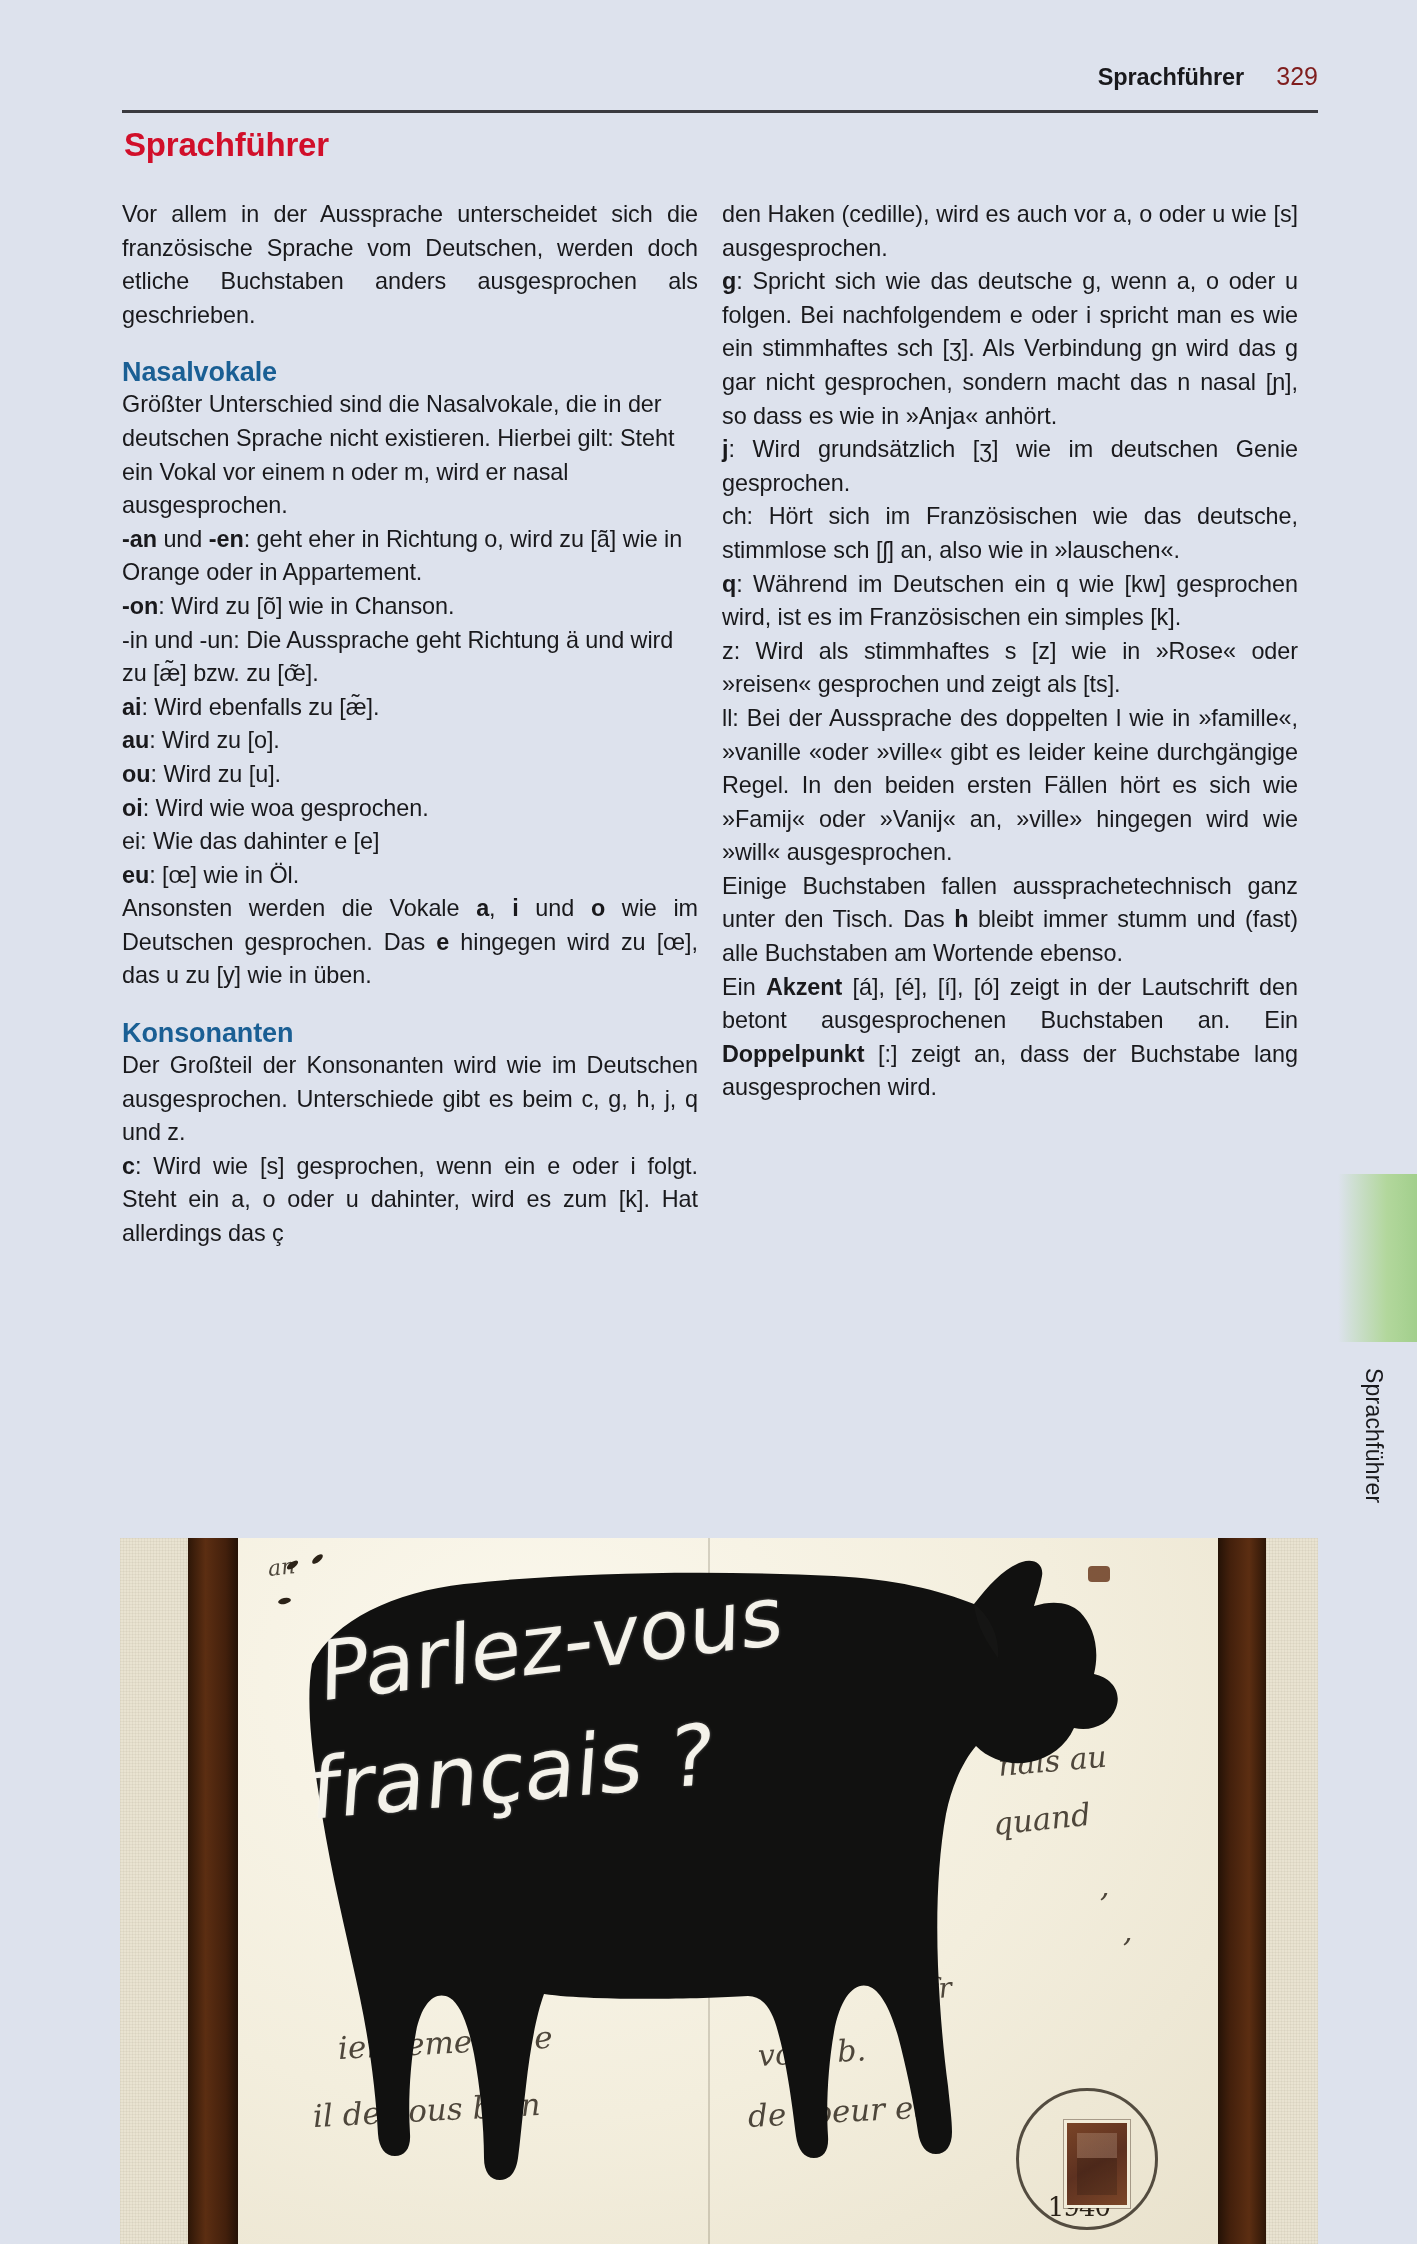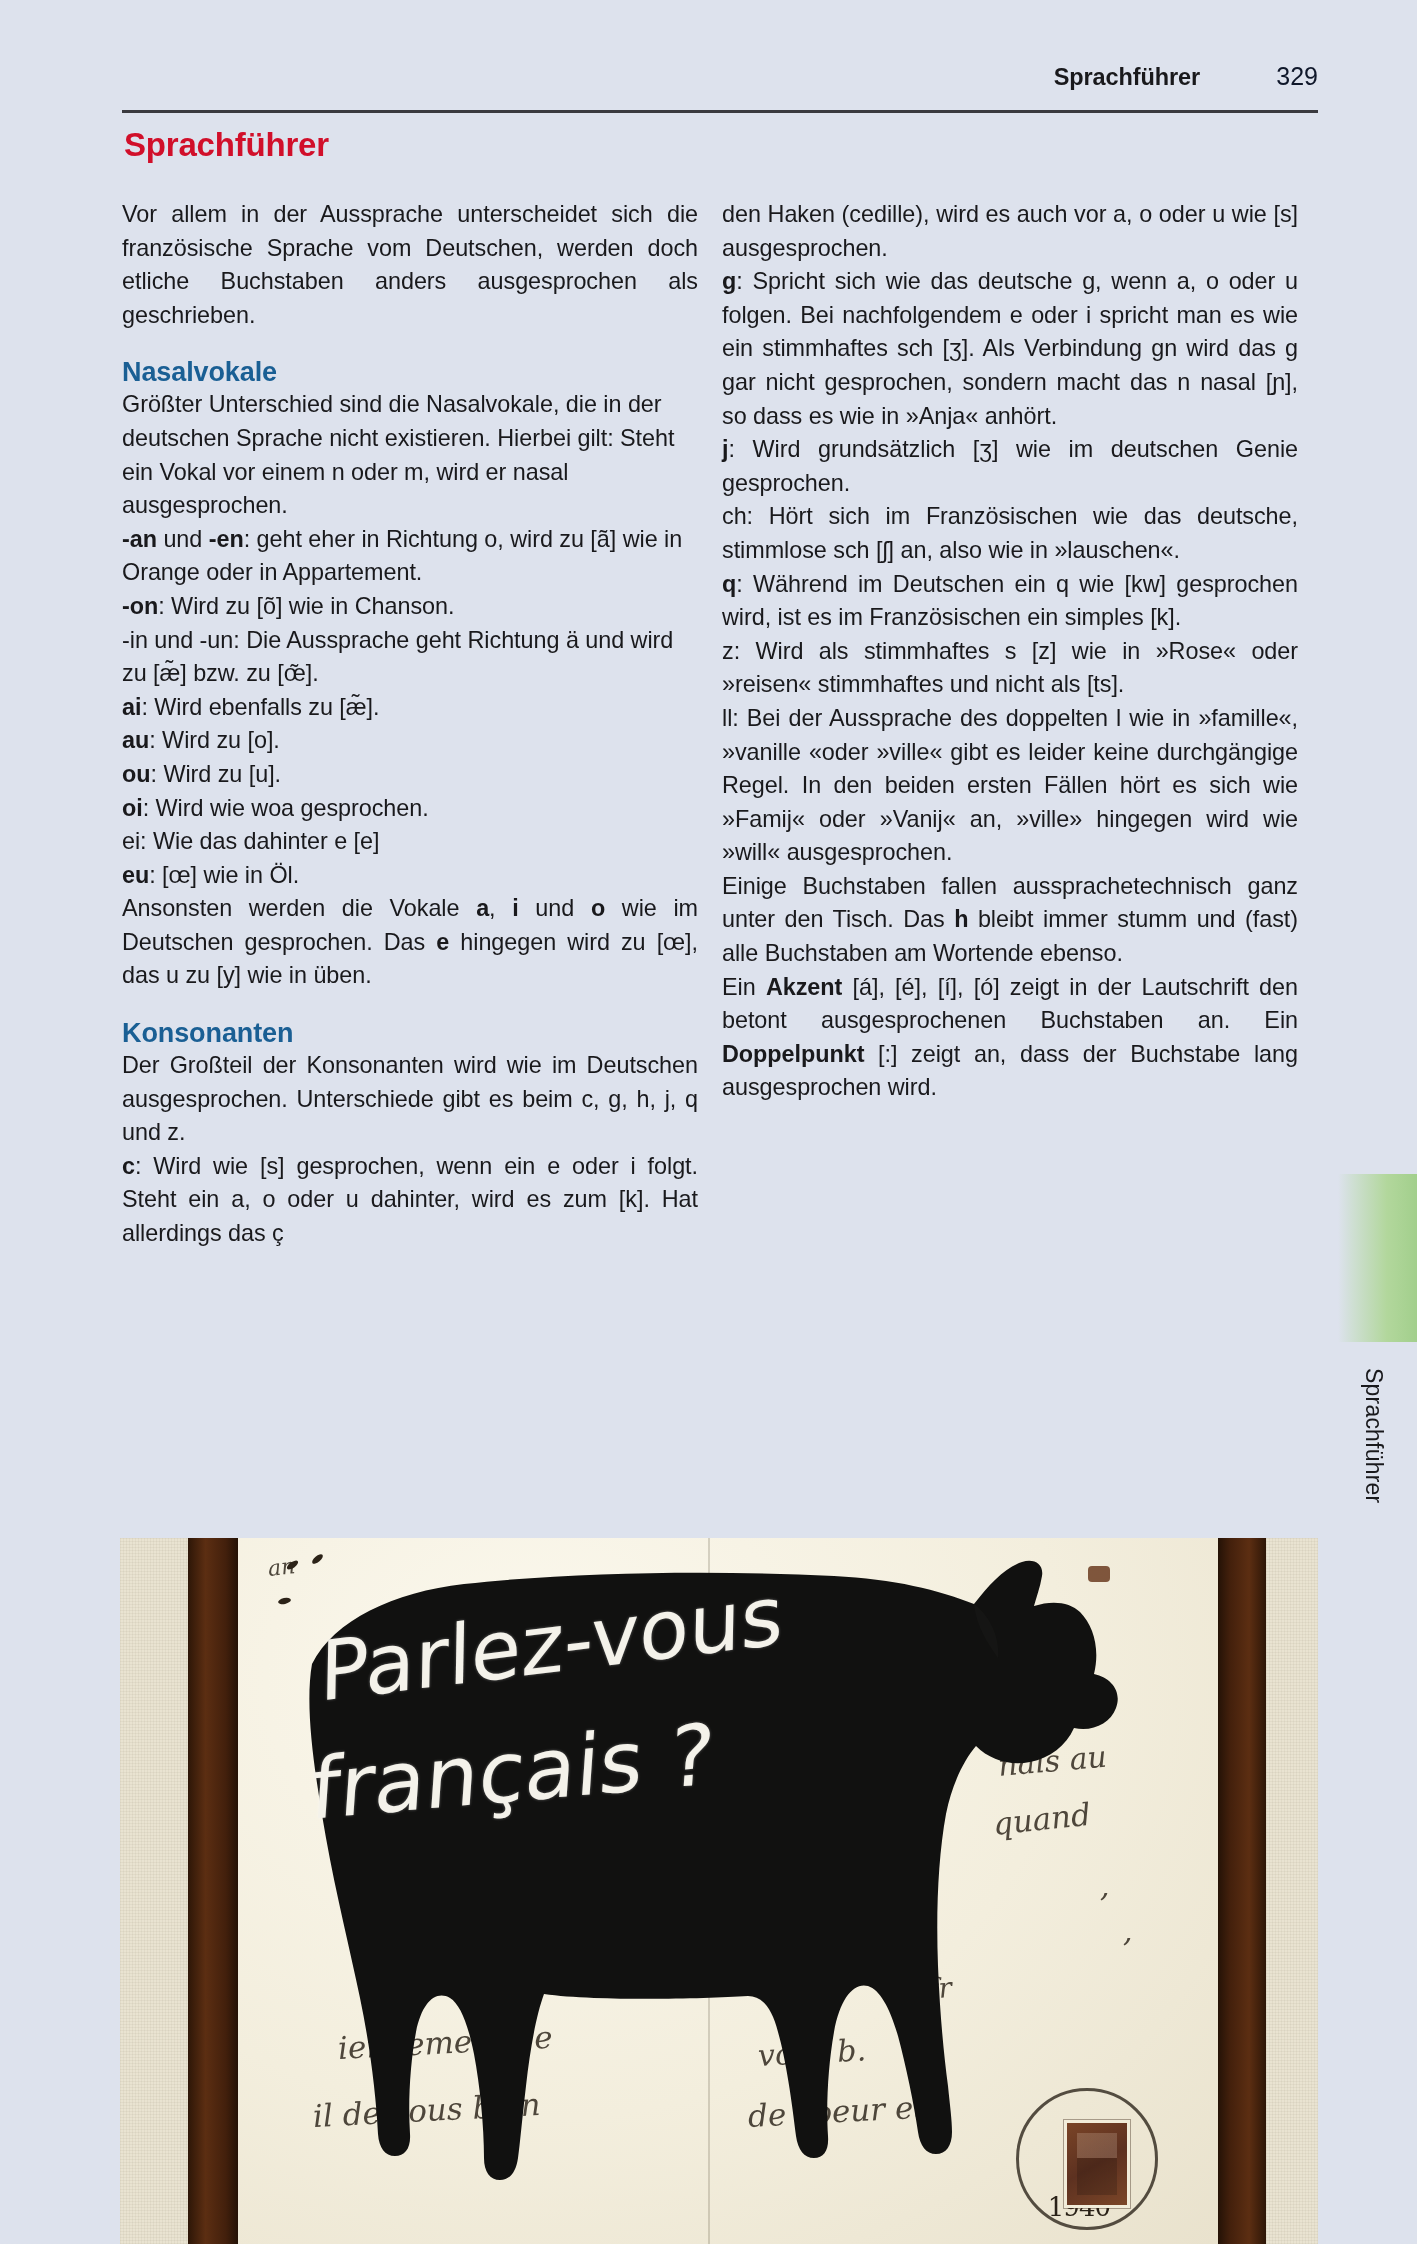--- a/index.html
+++ b/index.html
@@ -33,24 +33,23 @@
     gap: 28px;
   }
   .runhead-title {
     font-size: 23.5px;
     font-weight: bold;
     color: #19191c;
     letter-spacing: -0.1px;
   }
   .runhead-page {
     font-size: 25px;
-    color: #0f172a;
+    color: #7f1d1d;
     min-width: 46px;
     text-align: right;
-    margin-left: 44px;
   }
   .runhead-rule {
     position: absolute;
     left: 122px;
     top: 110px;
     width: 1196px;
     height: 2.5px;
     background: #3a3a3f;
   }
 
@@ -305,21 +304,21 @@
       <p class="body just">den Haken (cedille), wird es auch vor a, o oder u wie [s] ausgesprochen.</p>
 
       <p class="body just"><b>g</b><span>: Spricht sich wie das deutsche g, wenn a, o oder u folgen. Bei nachfolgendem e oder i spricht man es wie ein stimmhaftes sch [ʒ]. Als Verbindung gn wird das g gar nicht gesprochen, sondern macht das n nasal [ɲ], so dass es wie in »Anja« anhört.</span></p>
 
       <p class="body just"><b>j</b><span>: Wird grundsätzlich [ʒ] wie im deutschen Genie gesprochen.</span></p>
 
       <p class="body just">ch: Hört sich im Französischen wie das deutsche, stimmlose sch [ʃ] an, also wie in »lauschen«.</p>
 
       <p class="body just"><b>q</b><span>: Während im Deutschen ein q wie [kw] gesprochen wird, ist es im Französischen ein simples [k].</span></p>
 
-      <p class="body just">z: Wird als stimmhaftes s [z] wie in »Rose« oder »reisen« stimmhaftes und nicht als [ts].</p>
+      <p class="body just">z: Wird als stimmhaftes s [z] wie in »Rose« oder »reisen« gesprochen und zeigt als [ts].</p>
 
       <p class="body just">ll: Bei der Aussprache des doppelten l wie in »famille«, »vanille «oder »ville« gibt es leider keine durchgängige Regel. In den beiden ersten Fällen hört es sich wie »Famij« oder »Vanij« an, »ville» hingegen wird wie »will« ausgesprochen.</p>
 
       <p class="body just"><span>Einige Buchstaben fallen aussprachetechnisch ganz unter den Tisch. Das </span><b>h</b><span> bleibt immer stumm und (fast) alle Buchstaben am Wortende ebenso.</span></p>
 
       <p class="body just"><span>Ein </span><b>Akzent</b><span> [á], [é], [í], [ó] zeigt in der Lautschrift den betont ausgesprochenen Buchstaben an. Ein </span><b>Doppelpunkt</b><span> [:] zeigt an, dass der Buchstabe lang ausgesprochen wird.</span></p>
 
     </div>
   </div>
 

